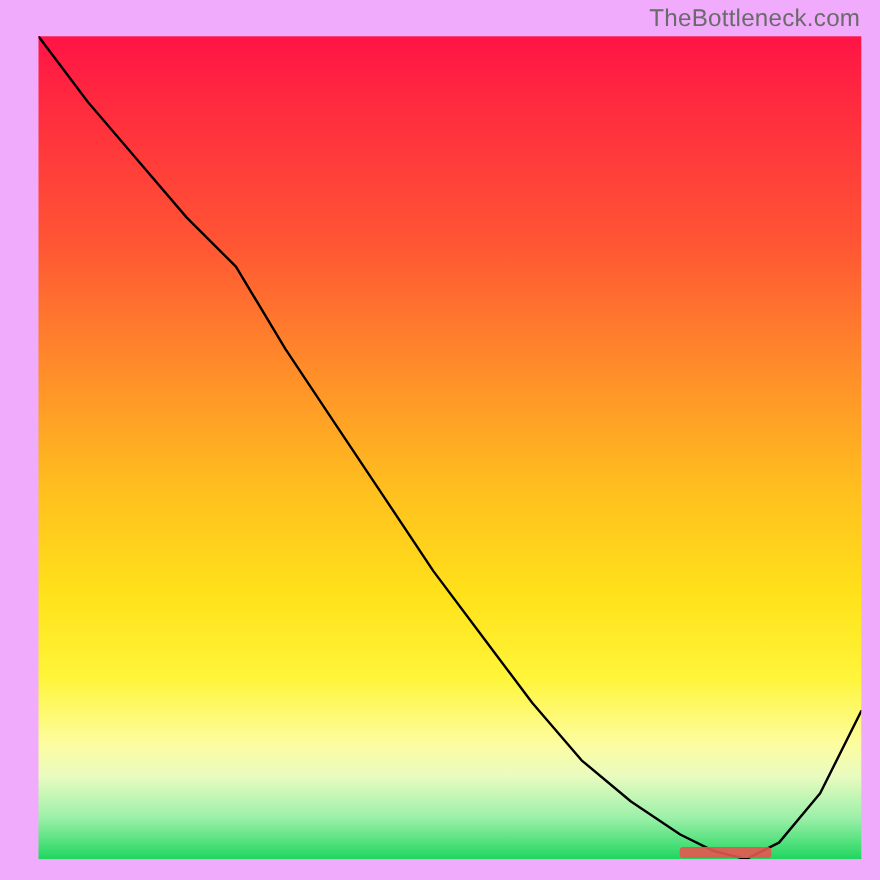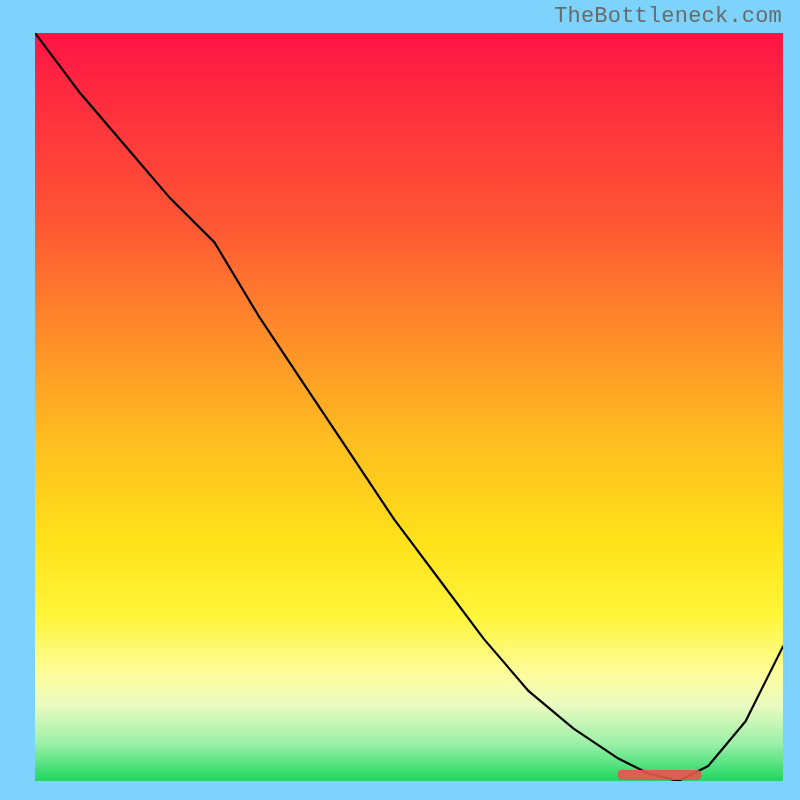--- a/index.html
+++ b/index.html
@@ -8,22 +8,21 @@
     width: 800px;
     height: 800px;
     background: #000;
     font-family: Arial, Helvetica, sans-serif;
     overflow: hidden;
   }
   .page {
     position: relative;
     width: 800px;
     height: 800px;
-    background: #7dd3fc;
-    font-family: Liberation Mono, monospace;
+    background: #f0abfc;
   }
   .watermark {
     position: absolute;
     top: 4px;
     right: 18px;
     color: #6a6a6a;
     font-size: 22px;
     font-weight: 500;
     letter-spacing: 0.2px;
     user-select: none;

